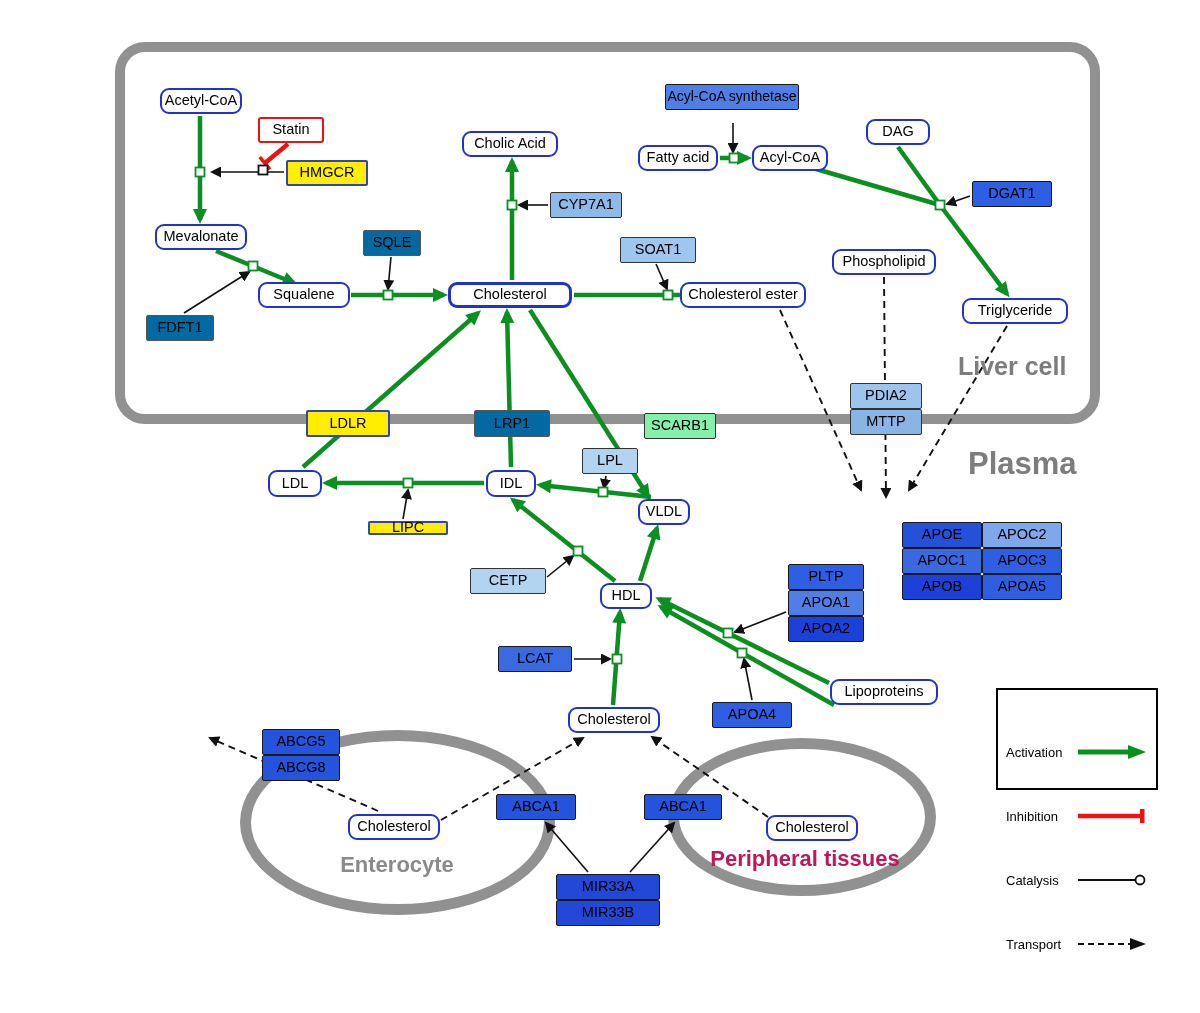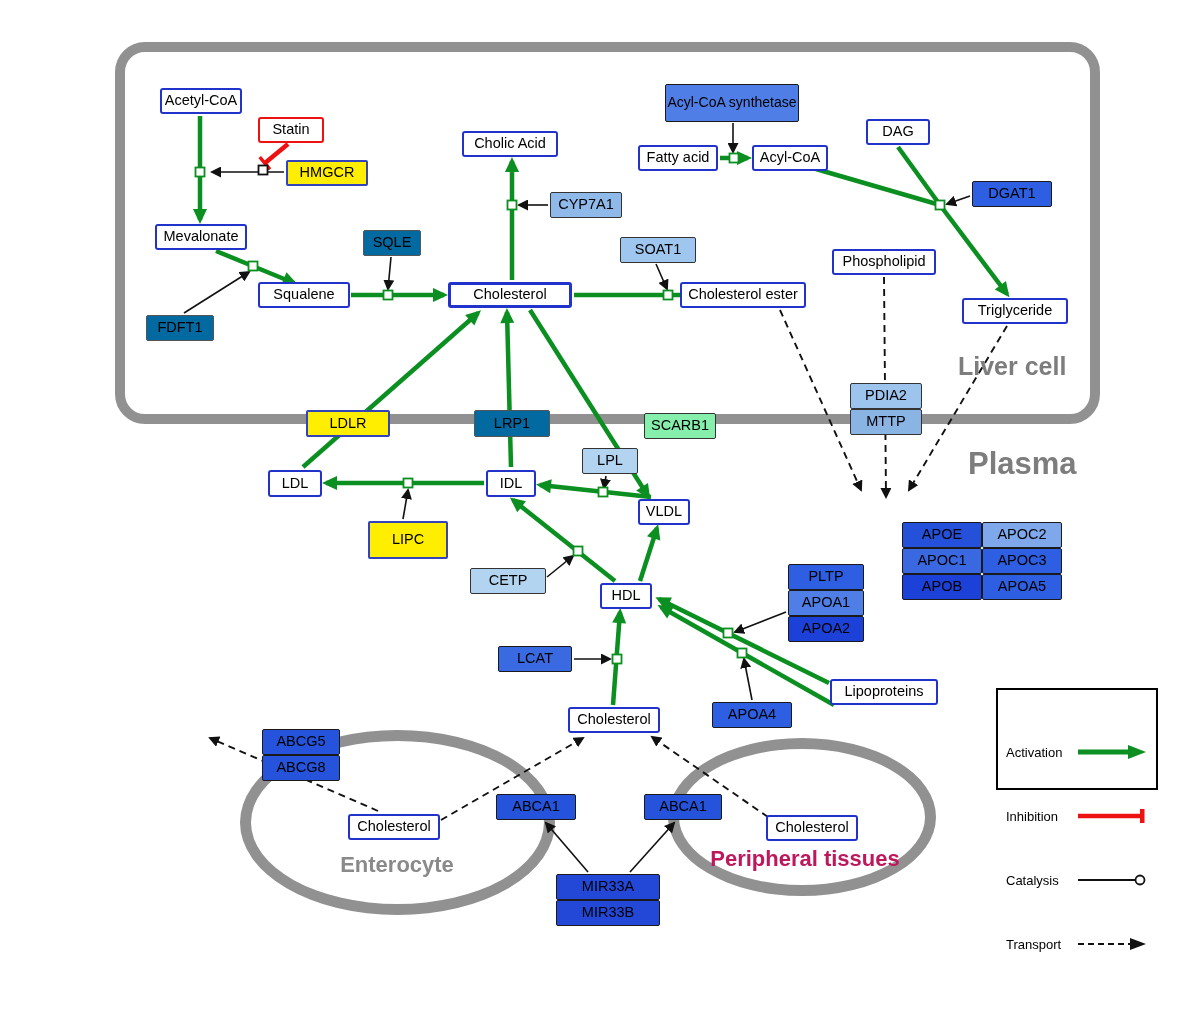--- a/index.html
+++ b/index.html
@@ -11,21 +11,21 @@
   .liver { border-radius:30px; }
   .ellipse { border-radius:50%; border-width:11px; }
 
   #edge-layer { position:absolute; top:0; left:0; width:1200px; height:1013px; z-index:1; }
 
   #node-layer { position:absolute; top:0; left:0; width:1200px; height:1013px; z-index:2; pointer-events:none; }
   .node { position:absolute; display:flex; align-items:center; justify-content:center;
     text-align:center; font-size:14.5px; color:#000; line-height:1.08; white-space:nowrap;
     pointer-events:auto; }
   .node.wrap { white-space:normal; font-size:14px; }
-  .metabolite { background:#ffffff; border:2px solid #2233cc; border-radius:3px; }
+  .metabolite { background:#ffffff; border:2px solid #2233cc; border-radius:9px; }
   .strong-border { border-width:3px; }
   .drug { background:#ffffff; border:2.5px solid #ee1111; border-radius:3px; }
   .gene-yellow { background:#ffee00; border:2px solid #3344bb; border-radius:2px; }
   .gene-pale { background:#0369a1; border:1.5px solid #555555; border-radius:2px; }
   .gene-lightblue { background:#a0c6ec; border:1.5px solid #333333; border-radius:2px; }
   .gene-blue { background:#3a68e0; border:1.5px solid #1a1a1a; border-radius:2px; }
 
   .compartment-label { position:absolute; z-index:3; color:#7d7d7d; font-weight:bold; }
   .liver-label { left:958px; top:352px; font-size:25px; }
   .plasma-label { left:968px; top:446px; font-size:31px; }
@@ -129,37 +129,37 @@
       <div class="node gene-yellow" style="left: 286px; top: 160px; width: 82px; height: 26px;">HMGCR</div>
       <div class="node metabolite" style="left: 155px; top: 224px; width: 92px; height: 26px;">Mevalonate</div>
       <div class="node gene-pale" style="left: 363px; top: 230px; width: 58px; height: 26px;">SQLE</div>
       <div class="node gene-pale" style="left: 146px; top: 315px; width: 68px; height: 26px;">FDFT1</div>
       <div class="node metabolite" style="left: 258px; top: 282px; width: 92px; height: 26px;">Squalene</div>
       <div class="node metabolite strong-border" style="left: 448px; top: 282px; width: 124px; height: 26px;">Cholesterol</div>
       <div class="node metabolite" style="left: 462px; top: 131px; width: 96px; height: 26px;">Cholic Acid</div>
       <div class="node gene-lightblue" style="left: 550px; top: 192px; width: 72px; height: 26px; background: rgb(143, 185, 233);">CYP7A1</div>
       <div class="node gene-lightblue" style="left: 620px; top: 237px; width: 76px; height: 26px; background: rgb(159, 198, 238);">SOAT1</div>
       <div class="node metabolite" style="left: 680px; top: 282px; width: 126px; height: 26px;">Cholesterol ester</div>
-      <div class="node gene-blue wrap" style="left: 665px; top: 84px; width: 134px; height: 38px; background: rgb(79, 126, 230);">Acyl-CoA synthetase</div>
+      <div class="node gene-blue wrap" style="left: 665px; top: 84px; width: 134px; height: 26px; background: rgb(79, 126, 230);">Acyl-CoA synthetase</div>
       <div class="node metabolite" style="left: 638px; top: 145px; width: 80px; height: 26px;">Fatty acid</div>
       <div class="node metabolite" style="left: 752px; top: 145px; width: 76px; height: 26px;">Acyl-CoA</div>
       <div class="node metabolite" style="left: 866px; top: 119px; width: 64px; height: 26px;">DAG</div>
       <div class="node gene-blue" style="left: 972px; top: 181px; width: 80px; height: 26px; background: rgb(46, 94, 226);">DGAT1</div>
       <div class="node metabolite" style="left: 832px; top: 249px; width: 104px; height: 26px;">Phospholipid</div>
       <div class="node metabolite" style="left: 962px; top: 298px; width: 106px; height: 26px;">Triglyceride</div>
       <div class="node gene-yellow" style="left: 306px; top: 410px; width: 84px; height: 27px;">LDLR</div>
       <div class="node gene-pale" style="left: 474px; top: 410px; width: 76px; height: 27px;">LRP1</div>
       <div class="node gene-lightblue" style="left: 644px; top: 413px; width: 72px; height: 26px; background: #86efac;">SCARB1</div>
       <div class="node gene-lightblue" style="left: 850px; top: 383px; width: 72px; height: 26px; background: rgb(156, 196, 236);">PDIA2</div>
       <div class="node gene-lightblue" style="left: 850px; top: 409px; width: 72px; height: 26px; background: rgb(138, 180, 228);">MTTP</div>
       <div class="node metabolite" style="left: 268px; top: 470px; width: 54px; height: 27px;">LDL</div>
       <div class="node metabolite" style="left: 486px; top: 470px; width: 50px; height: 27px;">IDL</div>
       <div class="node gene-lightblue" style="left: 582px; top: 448px; width: 56px; height: 26px; background: rgb(179, 212, 241);">LPL</div>
       <div class="node metabolite" style="left: 638px; top: 499px; width: 52px; height: 26px;">VLDL</div>
-      <div class="node gene-yellow" style="left: 368px; top: 521px; width: 80px; height: 38px;">LIPC</div>
+      <div class="node gene-yellow" style="left: 368px; top: 521px; width: 80px; height: 14px;">LIPC</div>
       <div class="node gene-lightblue" style="left: 470px; top: 568px; width: 76px; height: 26px; background: rgb(179, 212, 241);">CETP</div>
       <div class="node metabolite" style="left: 600px; top: 583px; width: 52px; height: 26px;">HDL</div>
       <div class="node gene-blue" style="left: 788px; top: 564px; width: 76px; height: 26px; background: rgb(46, 94, 226);">PLTP</div>
       <div class="node gene-blue" style="left: 788px; top: 590px; width: 76px; height: 26px; background: rgb(79, 126, 230);">APOA1</div>
       <div class="node gene-blue" style="left: 788px; top: 616px; width: 76px; height: 26px; background: rgb(28, 65, 216);">APOA2</div>
       <div class="node gene-blue" style="left: 498px; top: 646px; width: 74px; height: 26px; background: rgb(58, 106, 226);">LCAT</div>
       <div class="node gene-blue" style="left: 712px; top: 702px; width: 80px; height: 26px; background: rgb(46, 94, 226);">APOA4</div>
       <div class="node metabolite" style="left: 830px; top: 679px; width: 108px; height: 26px;">Lipoproteins</div>
       <div class="node metabolite" style="left: 568px; top: 707px; width: 92px; height: 26px;">Cholesterol</div>
       <div class="node gene-blue" style="left: 902px; top: 522px; width: 80px; height: 26px; background: rgb(36, 80, 218);">APOE</div>

